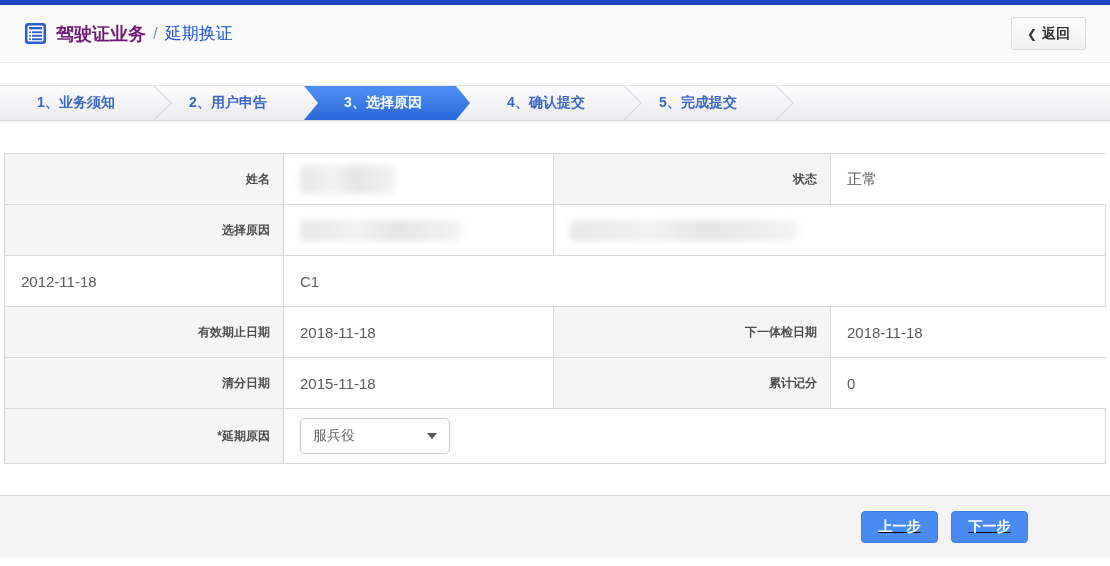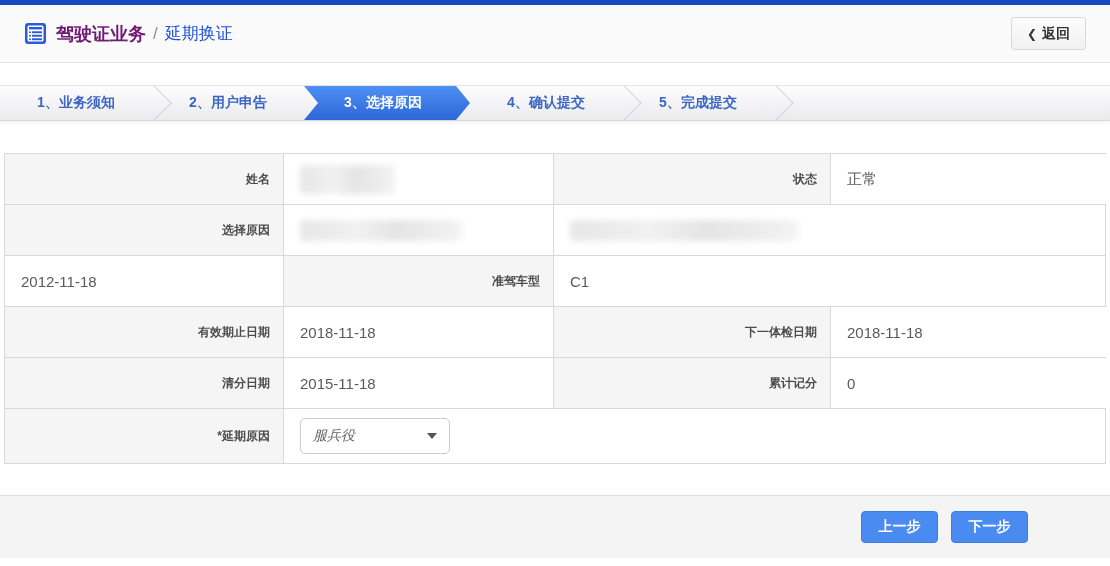--- a/index.html
+++ b/index.html
@@ -53,29 +53,29 @@
   
   .blob { filter:blur(3px); border-radius:5px;
     background:linear-gradient(90deg,#e6e6e6,#f1f1f1 35%,#e4e4e4 60%,#f3f3f3); }
   .blob.name { width:95px; height:29px; }
   .blob.file { width:162px; height:21px; }
   .blob.license { width:228px; height:21px; }
 
   
   .dropdown { width:150px; height:36px; border:1px solid #ccc; border-radius:5px;
     background:#fff; display:flex; align-items:center; padding:0 12px;
-    font-size:14px; color:#666; cursor:pointer;font-style:italic; }
+    font-size:14px; color:#666; cursor:pointer; }
   .dropdown .dd-label { flex:1; }
   .dd-arrow { width:0; height:0; border-left:5px solid transparent;
     border-right:5px solid transparent; border-top:6px solid #555; }
 
   
   .footer-gap { height:31px; }
   .footer { height:63px; background:#f4f4f4; border-top:1px solid #dcdcdc;
-    display:flex; align-items:center; justify-content:flex-end; padding-right:82px; gap:13px; }
+    display:flex; align-items:center; justify-content:flex-end; padding-right:82px; gap:13px;text-decoration:underline; }
   .btn-blue { width:77px; height:32px; background:#4a8bf2; border:1px solid #3c7de4;
     border-radius:4px; color:#fff; font-size:14px; font-weight:bold;
     display:flex; align-items:center; justify-content:center; cursor:pointer;
     font-family:"Liberation Sans","DejaVu Sans",sans-serif; }
 </style>
 </head>
 <body>
 
 <div class="topbar"></div>
 
@@ -139,21 +139,20 @@
     <div class="cell-value mid">
       <div class="blob file"></div>
     </div>
     <div class="cell-value">
       <div class="blob license"></div>
     </div>
   </div>
 
   <div class="t-row">
     <div class="cell-value mid">2012-11-18</div>
-    <div class="cell-label">准驾车型</div>
     <div class="cell-value">C1</div>
   </div>
 
   <div class="t-row">
     <div class="cell-label">有效期止日期</div>
     <div class="cell-value mid">2018-11-18</div>
     <div class="cell-label">下一体检日期</div>
     <div class="cell-value">2018-11-18</div>
   </div>
 

